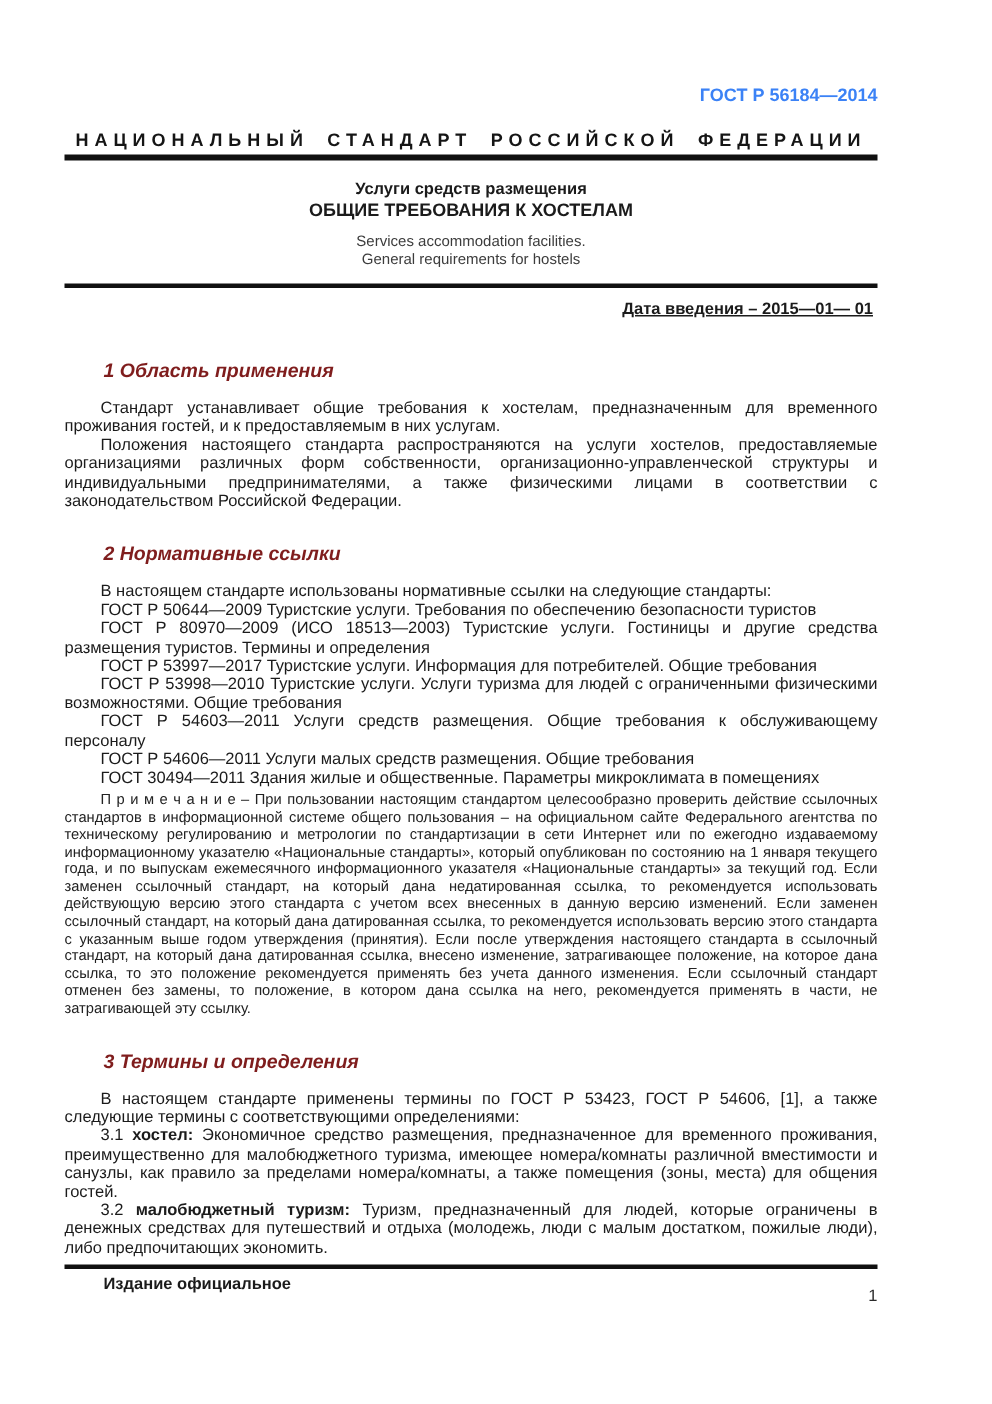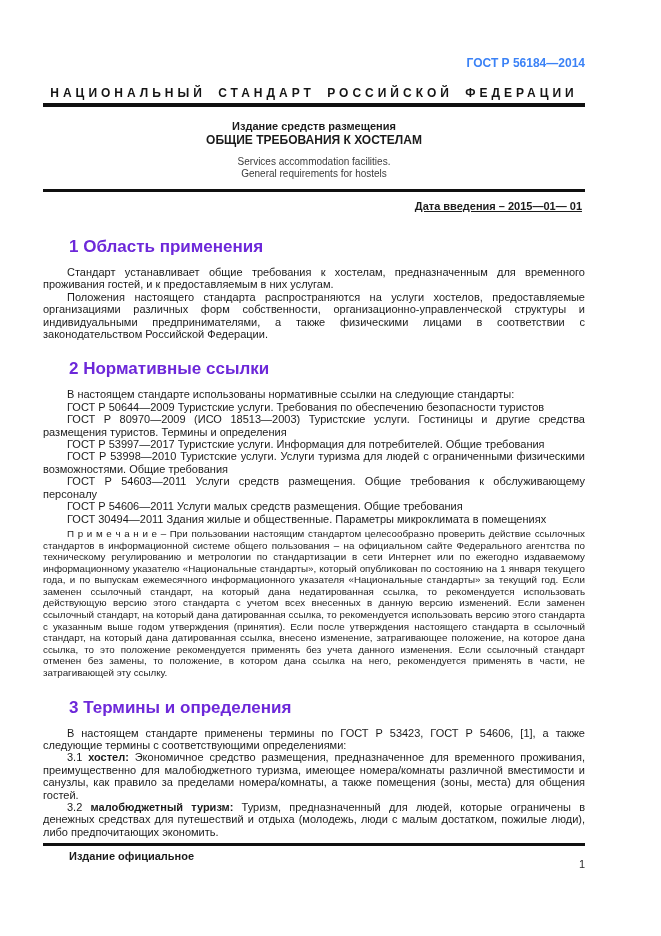--- a/index.html
+++ b/index.html
@@ -69,23 +69,24 @@
     text-align: right;
     font-weight: bold;
     font-size: 11px;
     line-height: 13px;
     padding-right: 3px;
     text-decoration: underline;
   }
   .sec-heading {
     margin: 21px 0 0 26px;
     font-weight: bold;
-    font-size: 17px;
+    font-size: 13px;
     line-height: 16px;
-    color: #6d28d9;
+    color: #7f1d1d;
+    font-style: italic;
   }
   .sec-heading.first { margin-top: 26px; }
   .body-p {
     margin: 0;
     font-size: 11px;
     line-height: 12.4px;
     text-align: justify;
     text-indent: 24px;
     color: #1b1b1b;
   }
@@ -129,21 +130,21 @@
 </head>
 <body>
 
 <div class="page">
   <div class="content">
 
     <div class="doc-code">ГОСТ Р 56184—2014</div>
 
     <div class="banner">НАЦИОНАЛЬНЫЙ СТАНДАРТ РОССИЙСКОЙ ФЕДЕРАЦИИ</div>
 
-    <div class="title-ru-1">Издание средств размещения</div>
+    <div class="title-ru-1">Услуги средств размещения</div>
     <div class="title-ru-2">ОБЩИЕ ТРЕБОВАНИЯ К ХОСТЕЛАМ</div>
 
     <div class="title-en">
       <div>Services accommodation facilities.</div>
       <div>General requirements for hostels</div>
     </div>
 
     <div class="rule"></div>
 
     <div class="effective-date">Дата введения – 2015—01— 01</div>

